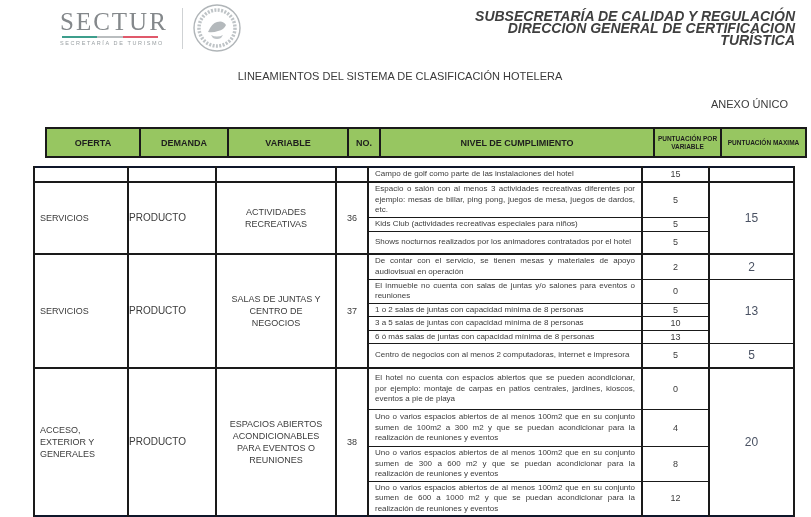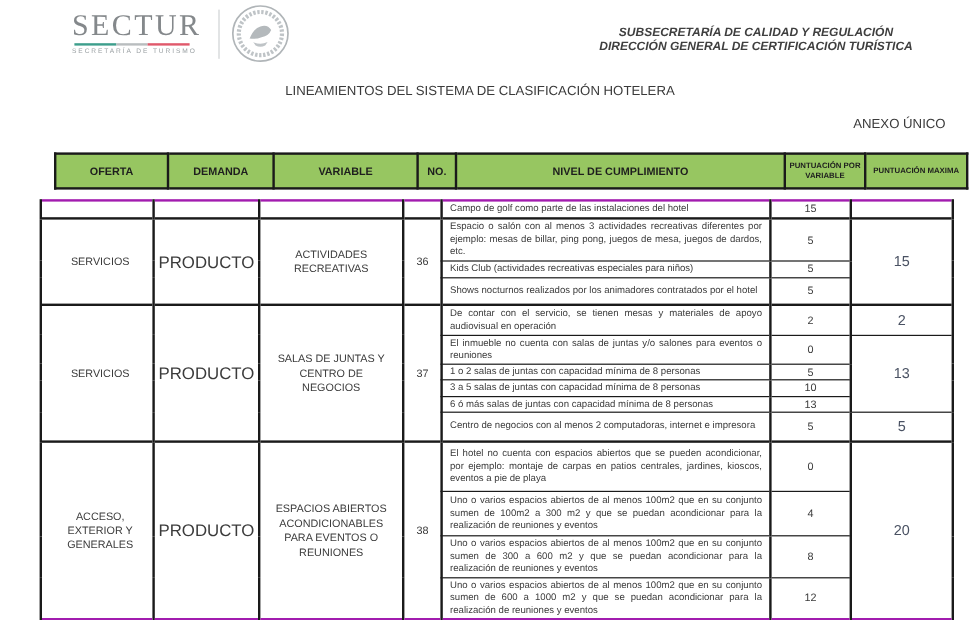--- a/index.html
+++ b/index.html
@@ -12,46 +12,46 @@
   .logo-title { font-family:"Liberation Serif", serif; font-size:25px; letter-spacing:2px;
                 color:#84888b; line-height:26px; }
   .logo-bar { display:flex; height:2px; margin:1px 2px 2px 2px; }
   .logo-bar .seg-green { flex:0 0 36%; background:#3d9e8c; }
   .logo-bar .seg-gray  { flex:1 1 auto; background:#b9bdbf; }
   .logo-bar .seg-red   { flex:0 0 36%; background:#e0596b; }
   .logo-subtitle { font-size:5.5px; letter-spacing:1.6px; color:#9aa0a3; white-space:nowrap; }
   .logo-divider { position:absolute; left:182px; top:8px; width:1px; height:41px; background:#cfd2d4; }
   .seal { position:absolute; left:191px; top:2px; }
 
-  .dept-block { position:absolute; left:465px; top:22px; width:330px; text-align:center;
-                font-size:10px; font-weight:bold; font-style:italic; color:#3f3f3f; line-height:12px; }
+  .dept-block { position:absolute; left:465px; top:10px; width:330px; text-align:right;
+                font-size:14px; font-weight:bold; font-style:italic; color:#3f3f3f; line-height:12px; }
 
   
   .doc-title { position:absolute; left:0; right:0; top:70px; text-align:center;
                font-size:11px; color:#3a3a3a;margin-left:12px; }
   .doc-annex { position:absolute; left:0; right:0; top:98px; text-align:right;
                font-size:11px; color:#3a3a3a; }
 
   
   table { border-collapse:collapse; table-layout:fixed; }
   col.c1{width:94px;} col.c2{width:88px;} col.c3{width:120px;} col.c4{width:32px;}
   col.c5{width:274px;} col.c6{width:67px;} col.c7{width:85px;}
 
   .head-tbl { position:absolute; left:45px; top:127px; width:760px; }
   .head-tbl td { border:2px solid #1a1a1a; background:#97c661; color:#1e1e1e;
                  font-weight:bold; text-align:center; vertical-align:middle; height:29px;
                  font-size:9px; padding:1px 2px; }
   .head-tbl td.small { font-size:6.5px; line-height:8px; }
 
-  .data-tbl { position:absolute; left:33px; top:166px; width:760px; border:2px solid #a21caf; }
+  .data-tbl { position:absolute; left:33px; top:166px; width:760px; border:2px solid #0f172a; }
   .data-tbl td { border:1px solid #1a1a1a; border-left-width:2px; border-right-width:2px;
                  vertical-align:middle; font-size:8px; line-height:10.5px; }
   .data-tbl tr.tt > td { border-top-width:2px; }
-  td.c-of  { text-align:center; padding-left:5px; font-size:9px; line-height:12px; white-space:pre-line; }
-  td.c-de  { text-align:center; font-size:14px;border-radius:31px; }
+  td.c-of  { text-align:left; padding-left:5px; font-size:9px; line-height:12px; white-space:pre-line; }
+  td.c-de  { text-align:left; font-size:10px;border-radius:31px; }
   td.c-va  { text-align:center; font-size:9px; line-height:12px; padding:1px 10px; }
   td.c-no  { text-align:center; font-size:9px;margin-top:48px; }
   td.c-niv { text-align:justify; padding:1px 6px 1px 6px; }
   td.c-pv  { text-align:center; font-size:9px; }
   td.c-max { text-align:center; font-size:12px; color:#4a5263; }
 </style>
 </head>
 <body>
 
 <div class="page">

